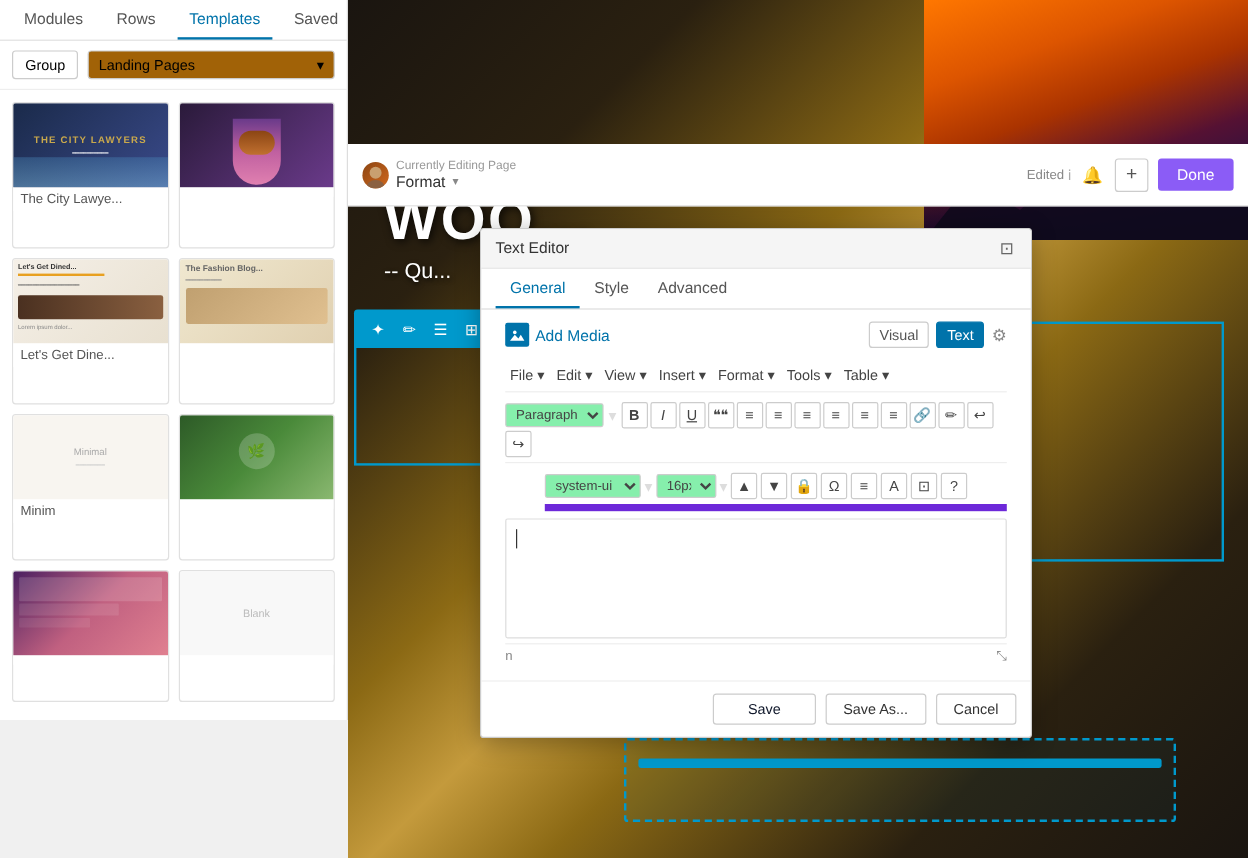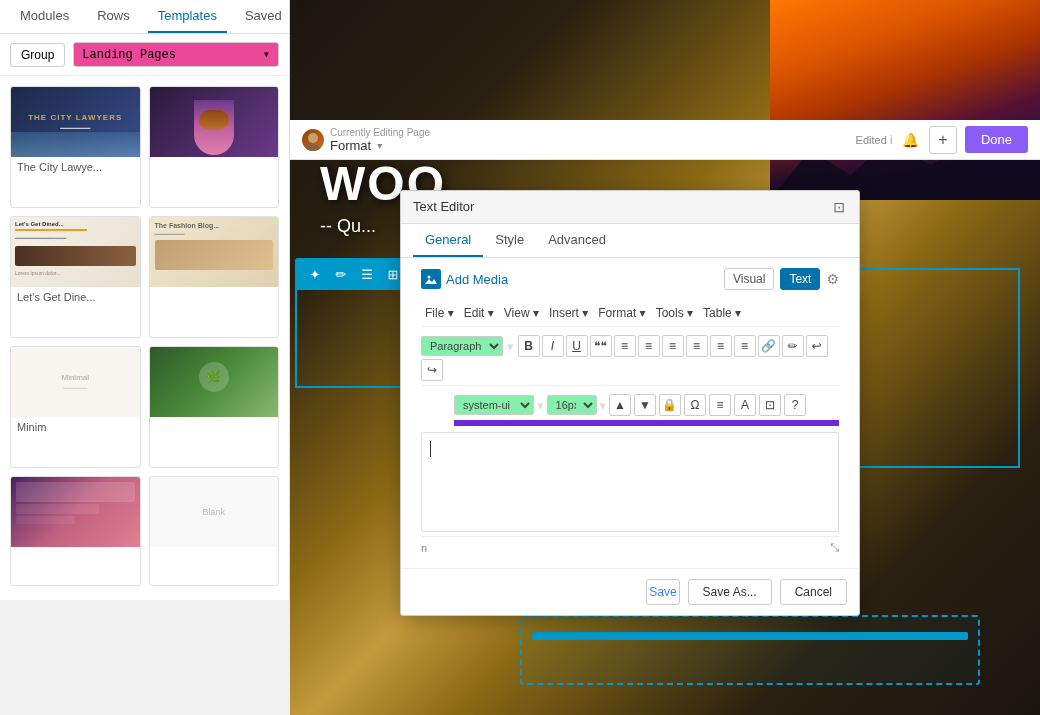--- a/index.html
+++ b/index.html
@@ -57,31 +57,30 @@
       background: #fff;
       border: 1px solid #ccc;
       border-radius: 3px;
       padding: 4px 10px;
       font-size: 12px;
       cursor: pointer;
     }
 
     .filter-select {
       flex: 1;
-      background: #ec4899;
+      background: #a16207;
       border: 1px solid #ccc;
       border-radius: 3px;
       padding: 4px 8px;
       font-size: 12px;
       appearance: none;
       cursor: pointer;
       display: flex;
       align-items: center;
       justify-content: space-between;
-      font-family: Liberation Mono, monospace;
     }
 
     .template-grid {
       padding: 10px;
       display: grid;
       grid-template-columns: 1fr 1fr;
       gap: 8px;
       overflow-y: auto;
       height: calc(100% - 80px);
     }
@@ -157,21 +156,21 @@
     .thumb-photo {
       background: linear-gradient(135deg, #4a2060 0%, #c06080 50%, #e08090 100%);
     }
 
     
     .top-header {
       position: absolute;
       top: 120px;
       left: 290px;
       right: 0;
-      height: 40px;
+      height: 52px;
       background: #fff;
       border-bottom: 1px solid #e0e0e0;
       display: flex;
       align-items: center;
       padding: 0 12px;
       gap: 8px;
       z-index: 20;
     }
 
     .page-edit-indicator {
@@ -560,24 +559,24 @@
       justify-content: flex-end;
       gap: 8px;
       padding: 10px 12px;
       border-top: 1px solid #eee;
     }
 
     .btn-save {
       background: #fff;
       border: 1px solid #ccc;
       border-radius: 3px;
-      padding: 5px 2px;
+      padding: 5px 28px;
       font-size: 12px;
       cursor: pointer;
-      color: #3b82f6;
+      color: #0f172a;
     }
 
     .btn-save-as {
       background: #fff;
       border: 1px solid #ccc;
       border-radius: 3px;
       padding: 5px 14px;
       font-size: 12px;
       cursor: pointer;
       color: #333;

